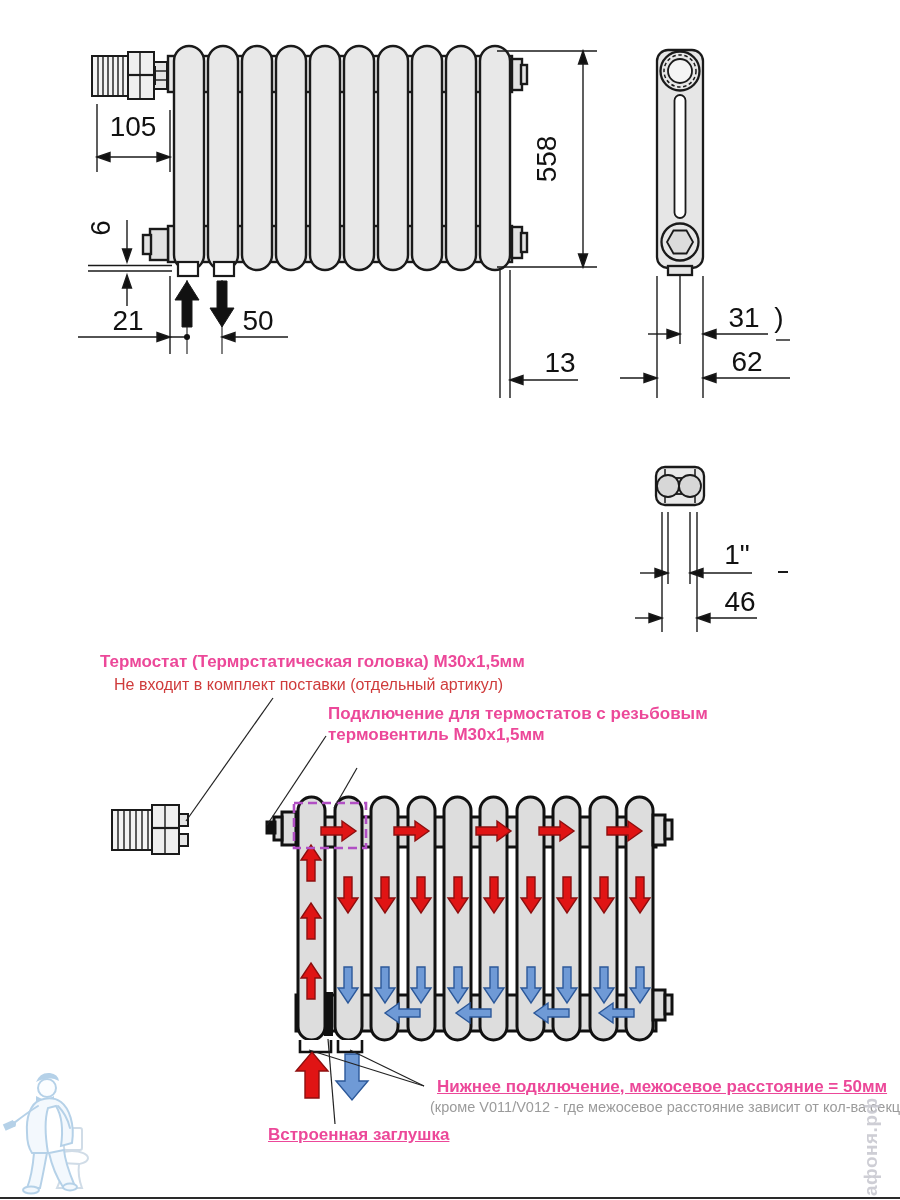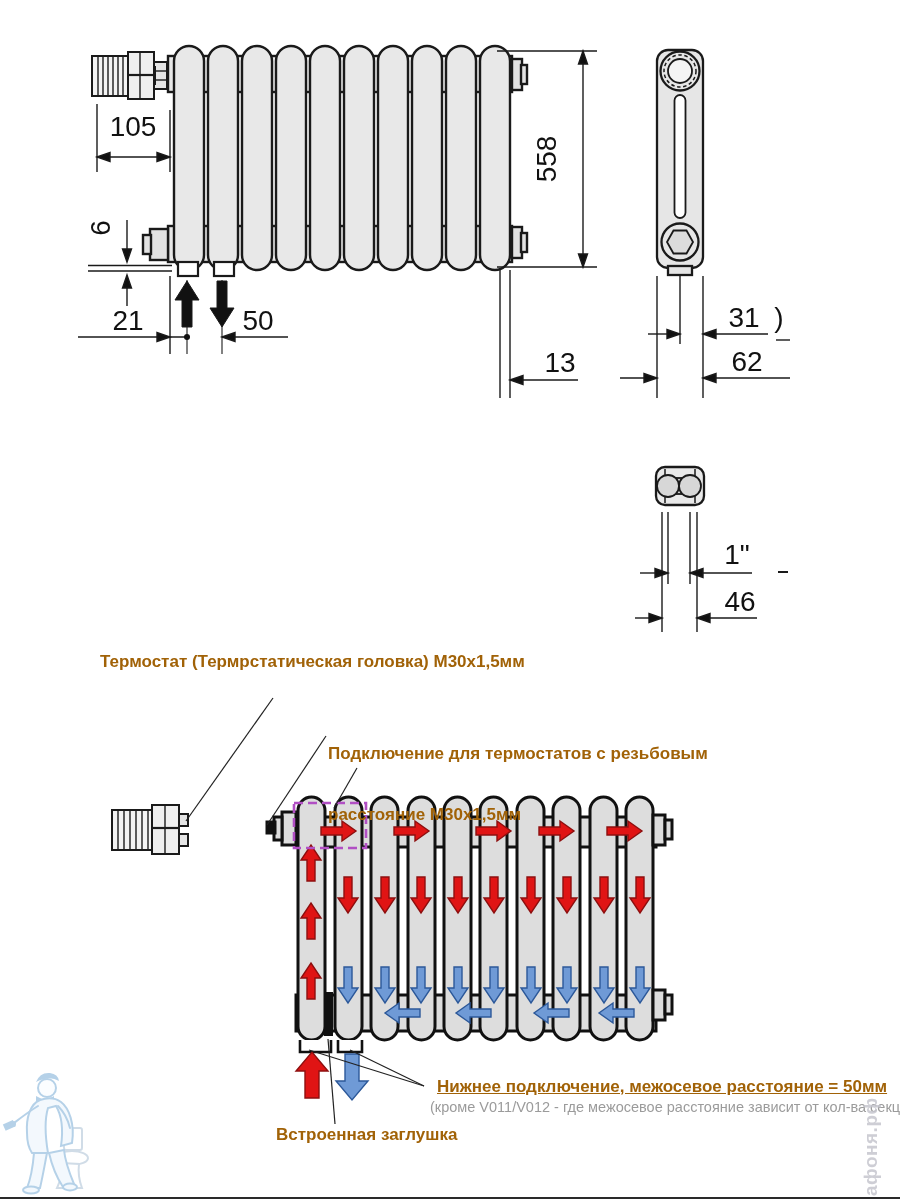--- a/index.html
+++ b/index.html
@@ -1,25 +1,25 @@
 <!DOCTYPE html>
 <html><head>
 <meta charset="utf-8">
 <style>
   html,body{margin:0;padding:0;background:#ffffff;}
   .canvas{position:relative;width:900px;height:1200px;background:#fff;overflow:hidden;
           font-family:"Liberation Sans",sans-serif;}
   svg{position:absolute;left:0;top:0;}
   svg text{font-family:"Liberation Sans",sans-serif;fill:#111;}
   .dim{font-size:28px;}
-  .ann{position:absolute;white-space:nowrap;color:#a16207;}
+  .ann{position:absolute;white-space:nowrap;color:#ec4899;}
   .ann.b{font-weight:bold;font-size:17px;}
   .red-note{color:#cf3b3b;font-size:16px;}
   .gray-note{color:#9b9b9b;font-size:14.5px;}
-  .two-line div{line-height:21px;margin-top:40px;}
+  .two-line div{line-height:21px;}
   .wm-text{position:absolute;left:860px;top:1196px;transform:rotate(-90deg);
            transform-origin:left top;color:#c6c6ce;font-size:19px;letter-spacing:.5px;
            font-weight:bold;opacity:.85;}
 </style>
 </head>
 <body>
 
 <div class="canvas">
 <svg width="900" height="1200" viewBox="0 0 900 1200">
   <defs>
@@ -287,22 +287,23 @@
     <path d="M34,1153 C33,1165 31,1178 27,1188 L40,1188 C43,1175 45,1163 47,1153 Z" fill="#f2f8fd"></path>
     <path d="M49,1153 C52,1166 57,1178 63,1187 L74,1184 C69,1172 65,1160 64,1150 Z" fill="#f2f8fd"></path>
     <ellipse cx="31" cy="1190" rx="8" ry="3.5" fill="#f2f8fd"></ellipse>
     <ellipse cx="70" cy="1187" rx="7" ry="3.5" fill="#f2f8fd"></ellipse>
   </g>
 
   <rect x="0" y="1197" width="900" height="2" fill="#2a2a2a"></rect>
 </svg>
 
 <div class="ann b" style="left:100px;top:652px;">Термостат (Термрстатическая головка) М30х1,5мм</div>
+<div class="ann red-note" style="left:114px;top:676px;">Не входит в комплект поставки (отдельный артикул)</div>
 <div class="ann b two-line" style="left:328px;top:703px;">
   <div>Подключение для термостатов с резьбовым</div>
-  <div>расстояние М30х1,5мм</div>
+  <div>термовентиль М30х1,5мм</div>
 </div>
 <div class="ann b" style="left:437px;top:1077px;text-decoration:underline;">Нижнее подключение, межосевое расстояние = 50мм</div>
 <div class="ann gray-note" style="left:430px;top:1099px;">(кроме V011/V012 - где межосевое расстояние зависит от кол-ва секций)</div>
-<div class="ann b" style="left:276px;top:1125px;">Встроенная заглушка</div>
+<div class="ann b" style="left:268px;top:1125px;text-decoration:underline;">Встроенная заглушка</div>
 
 <div class="wm-text">афоня.рф</div>
 </div>
 
 </body></html>

